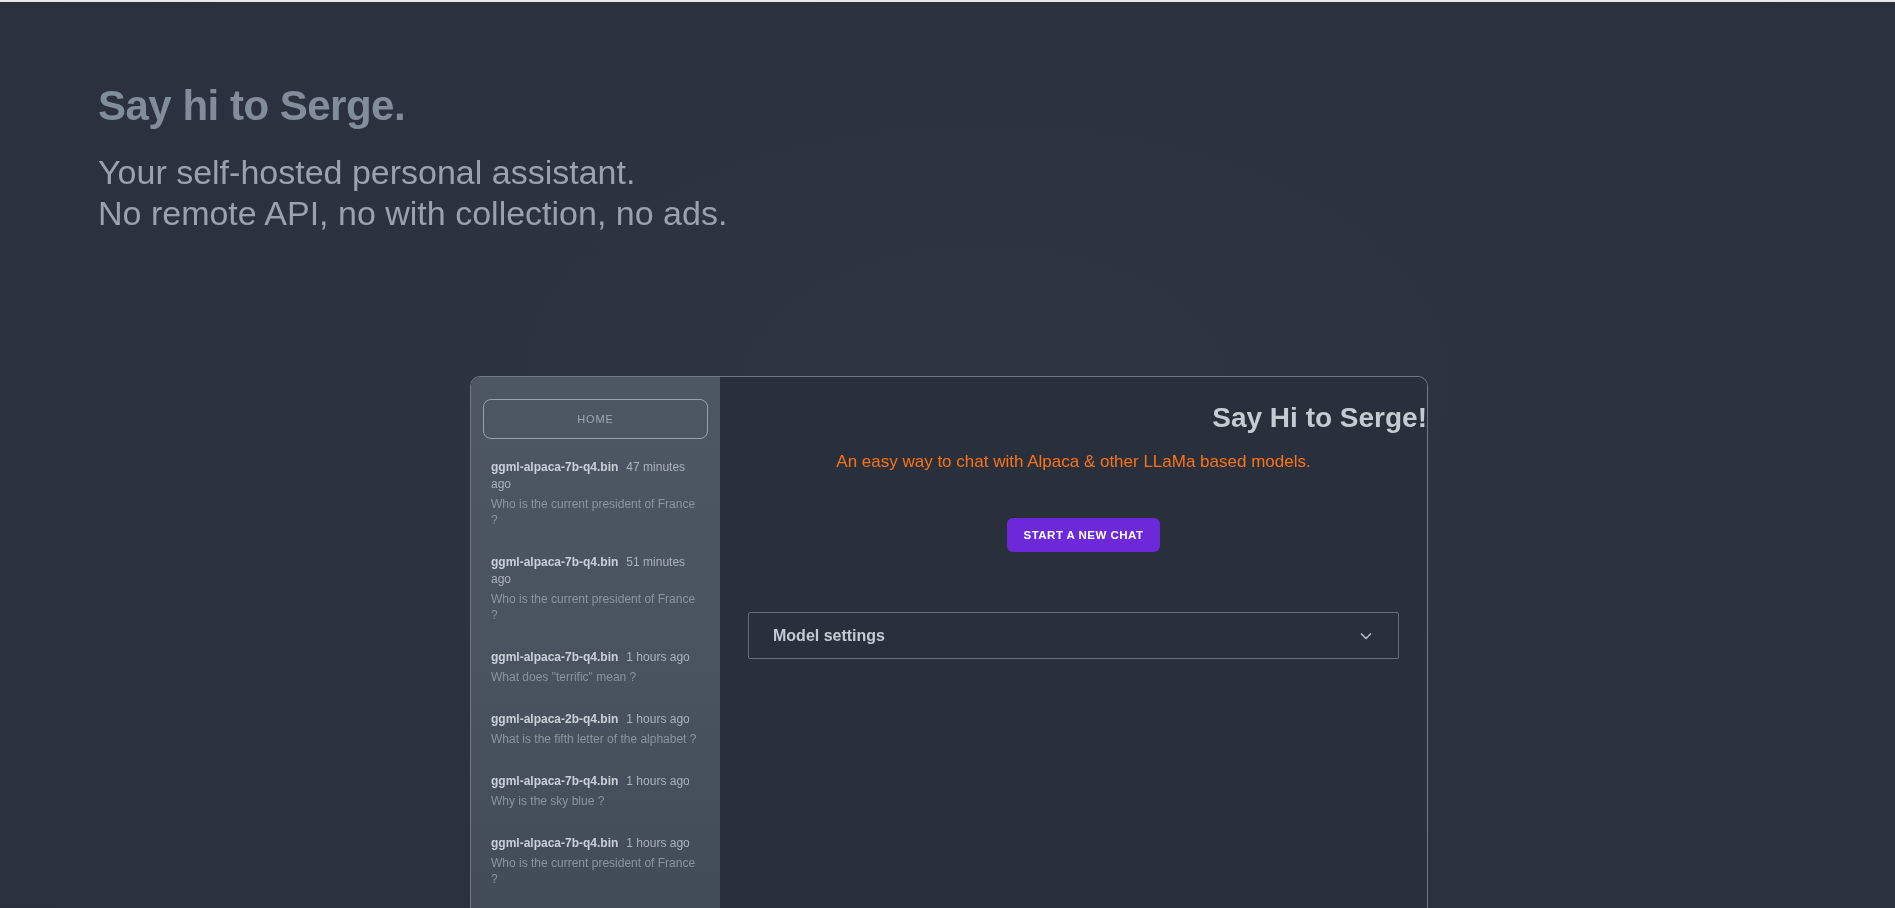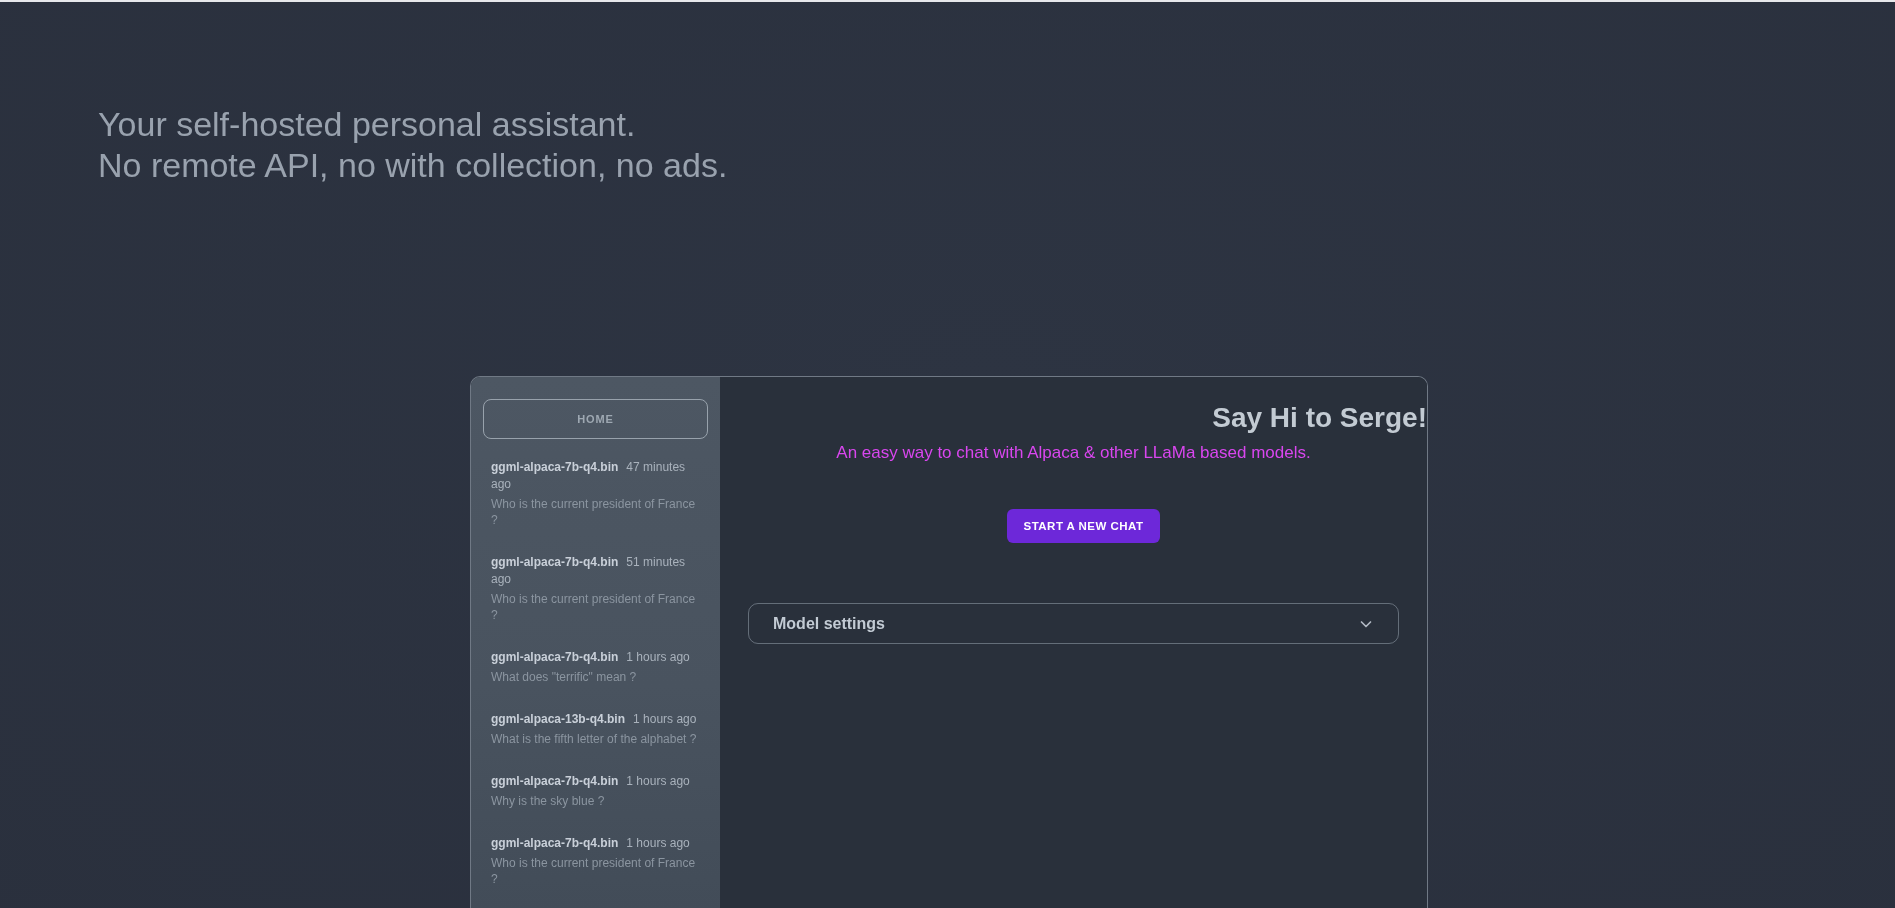--- a/index.html
+++ b/index.html
@@ -35,21 +35,21 @@
   .sidebar {
     width: 249px; flex: 0 0 249px;
     background: linear-gradient(180deg, #4d5763 0%, #49535f 55%, #414b57 100%);
     padding: 22px 12px 12px 12px;
   }
   .home-btn {
     display: block; width: 100%; height: 40px;
     background: transparent;
     border: 1px solid #98a2ac; border-radius: 8px;
     color: #9ea8b2; font-family: inherit;
-    font-size: 11px; font-weight: 700; letter-spacing: 0.08em;
+    font-size: 11px; font-weight: 400; letter-spacing: 0.08em;
     cursor: pointer; margin-bottom: 14px;
   }
   .chat-item {
     padding: 6px 8px; margin-bottom: 14px; border-radius: 6px; cursor: pointer;
   }
   .chat-title {
     font-size: 12px; line-height: 1.4; color: #a9b2bc; font-weight: 400;
   }
   .chat-model { font-weight: 700; color: #c9d0d9; }
   .chat-time { margin-left: 8px; color: #a9b2bc; }
@@ -58,43 +58,44 @@
   }
   
   .main-panel {
     flex: 1 1 auto; background: #29303b; padding-top: 25px; position: relative;
   }
   .main-title {
     text-align: right; font-size: 28px; font-weight: 700; color: #c3cbd3;
     font-family: "Liberation Sans", sans-serif;
   }
   .main-subtitle {
-    text-align: center; font-size: 17px; color: #d946ef; margin-top: 9px;
+    text-align: center; font-size: 17px; color: #f97316; margin-top: 18px;
   }
   .start-chat-wrap { text-align: center; margin-top: 46px; }
   .start-chat-btn {
     background: #6d28d9; color: #ffffff; border: none; border-radius: 6px;
     font-family: inherit; font-size: 11.5px; font-weight: 700;
     letter-spacing: 0.04em; padding: 11px 17px; cursor: pointer; margin-left: 20px;
   }
   .accordion {
-    margin: 60px 28px 0 28px; height: 41px;
-    border: 1px solid rgba(160,171,184,0.5); border-radius: 10px;
+    margin: 60px 28px 0 28px; height: 47px;
+    border: 1px solid rgba(160,171,184,0.5); border-radius: 2px;
     display: flex; align-items: center; justify-content: space-between;
     padding: 0 24px; cursor: pointer;
   }
   .accordion-label { font-size: 16px; font-weight: 700; color: #c3cbd4; }
   .chevron svg { display: block; }
 </style>
 </head>
 <body>
 
 <div class="top-strip"></div>
 
 <section class="hero">
+  <h1>Say hi to Serge.</h1>
   <div class="tagline">
     <div>Your self-hosted personal assistant.</div>
     <div>No remote API, no with collection, no ads.</div>
   </div>
 </section>
 
 <div class="app-card">
 
   <aside class="sidebar">
     <button class="home-btn">HOME</button>
@@ -115,21 +116,21 @@
 
   <div class="chat-item">
     <div class="chat-title">
       <span class="chat-model">ggml-alpaca-7b-q4.bin</span><span class="chat-time">1 hours ago</span>
     </div>
     <div class="chat-question">What does "terrific" mean ?</div>
   </div>
 
   <div class="chat-item">
     <div class="chat-title">
-      <span class="chat-model">ggml-alpaca-13b-q4.bin</span><span class="chat-time">1 hours ago</span>
+      <span class="chat-model">ggml-alpaca-2b-q4.bin</span><span class="chat-time">1 hours ago</span>
     </div>
     <div class="chat-question">What is the fifth letter of the alphabet ?</div>
   </div>
 
   <div class="chat-item">
     <div class="chat-title">
       <span class="chat-model">ggml-alpaca-7b-q4.bin</span><span class="chat-time">1 hours ago</span>
     </div>
     <div class="chat-question">Why is the sky blue ?</div>
   </div>

